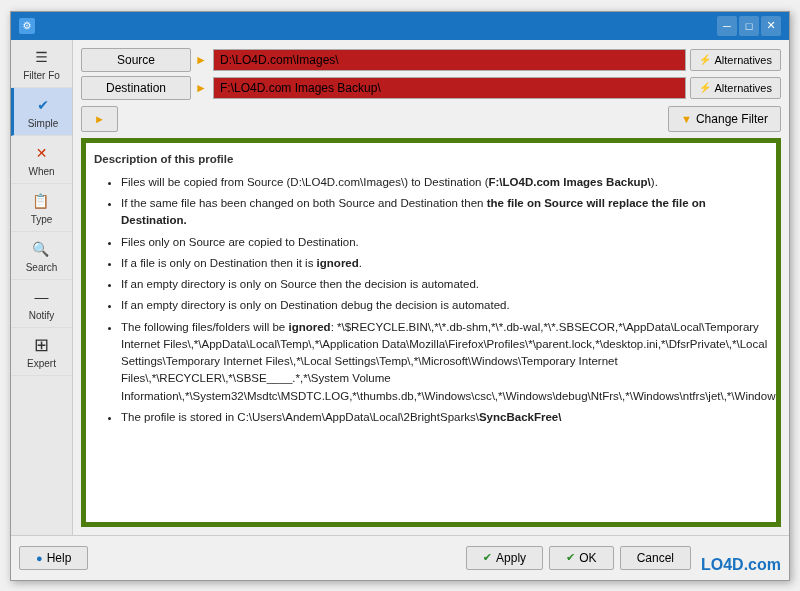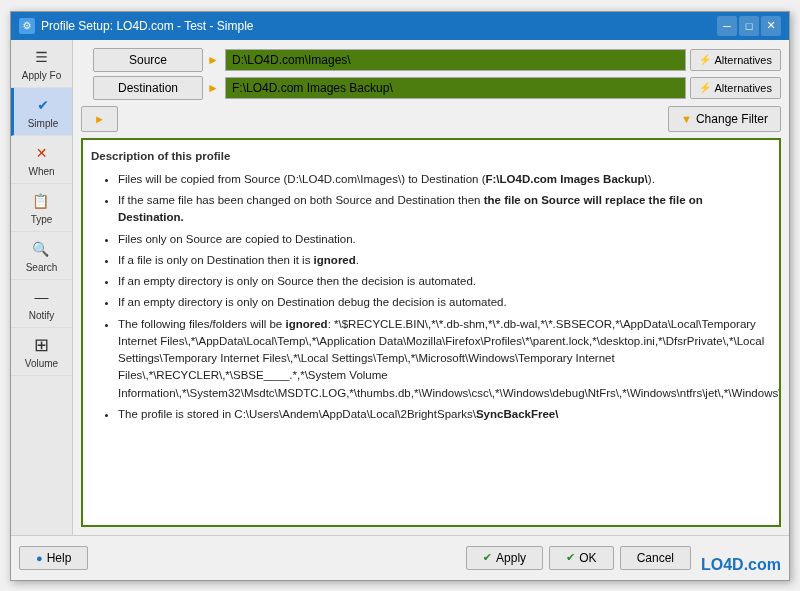--- a/index.html
+++ b/index.html
@@ -110,21 +110,20 @@
     .row-group {
       display: flex;
       flex-direction: column;
       gap: 4px;
       margin-bottom: 6px;
     }
     .field-row {
       display: flex;
       align-items: center;
       gap: 4px;
-      margin-left: 12px;
     }
     .field-label-btn {
       width: 110px;
       min-width: 110px;
       padding: 4px 8px;
       background: #e8e8e8;
       border: 1px solid #aaa;
       cursor: pointer;
       font-size: 12px;
       text-align: center;
@@ -132,21 +131,21 @@
     }
     .field-arrow {
       color: #e8a000;
       font-size: 12px;
       min-width: 14px;
     }
     .field-input {
       flex: 1;
       padding: 3px 6px;
       border: 1px solid #aaa;
-      background: #4d7c0f;
+      background: #b91c1c;
       font-size: 12px;
       font-family: inherit;
     }
     .alternatives-btn {
       padding: 4px 8px;
       background: #e8e8e8;
       border: 1px solid #aaa;
       cursor: pointer;
       font-size: 11px;
       white-space: nowrap;
@@ -179,21 +178,21 @@
       border: 1px solid #aaa;
       cursor: pointer;
       font-size: 12px;
       border-radius: 2px;
       display: flex;
       align-items: center;
       gap: 4px;
     }
     .description-box {
       flex: 1;
-      border: 2px solid #4d7c0f;
+      border: 5px solid #4d7c0f;
       background: white;
       padding: 8px;
       overflow-y: auto;
       font-size: 11.5px;
       line-height: 1.5;
     }
     .desc-title {
       font-weight: bold;
       margin-bottom: 6px;
       color: #333;
@@ -248,35 +247,34 @@
     .btn-icon-blue { color: #1a73c0; font-size: 11px; }
   </style>
 </head>
 <body>
 
 <div class="window">
 
   <div class="title-bar">
     <div class="title-bar-left">
       <div class="title-bar-icon">⚙</div>
-      <span>Profile Setup: LO4D.com - Test - Simple</span>
     </div>
     <div class="title-bar-controls">
       <button class="title-btn">─</button>
       <button class="title-btn">□</button>
       <button class="title-btn close">✕</button>
     </div>
   </div>
 
   <div class="content-area">
 
     <div class="sidebar">
       <div class="sidebar-item">
         <div class="sidebar-icon">☰</div>
-        <span>Apply Fo</span>
+        <span>Filter Fo</span>
       </div>
       <div class="sidebar-item active">
         <div class="sidebar-icon" style="color:#1a73c0;">✔</div>
         <span>Simple</span>
       </div>
       <div class="sidebar-item">
         <div class="sidebar-icon" style="color:#cc3300;">✕</div>
         <span>When</span>
       </div>
       <div class="sidebar-item">
@@ -286,21 +284,21 @@
       <div class="sidebar-item">
         <div class="sidebar-icon" style="color:#cc3300;">🔍</div>
         <span>Search</span>
       </div>
       <div class="sidebar-item">
         <div class="sidebar-icon">—</div>
         <span>Notify</span>
       </div>
       <div class="sidebar-item">
         <div class="sidebar-icon" style="font-size:18px;">⊞</div>
-        <span>Volume</span>
+        <span>Expert</span>
       </div>
     </div>
 
     <div class="main-panel">
       <div class="row-group">
 
         <div class="field-row">
           <button class="field-label-btn">Source</button>
           <span class="field-arrow">►</span>
           <input class="field-input" type="text" value="D:\LO4D.com\Images\" style="">

